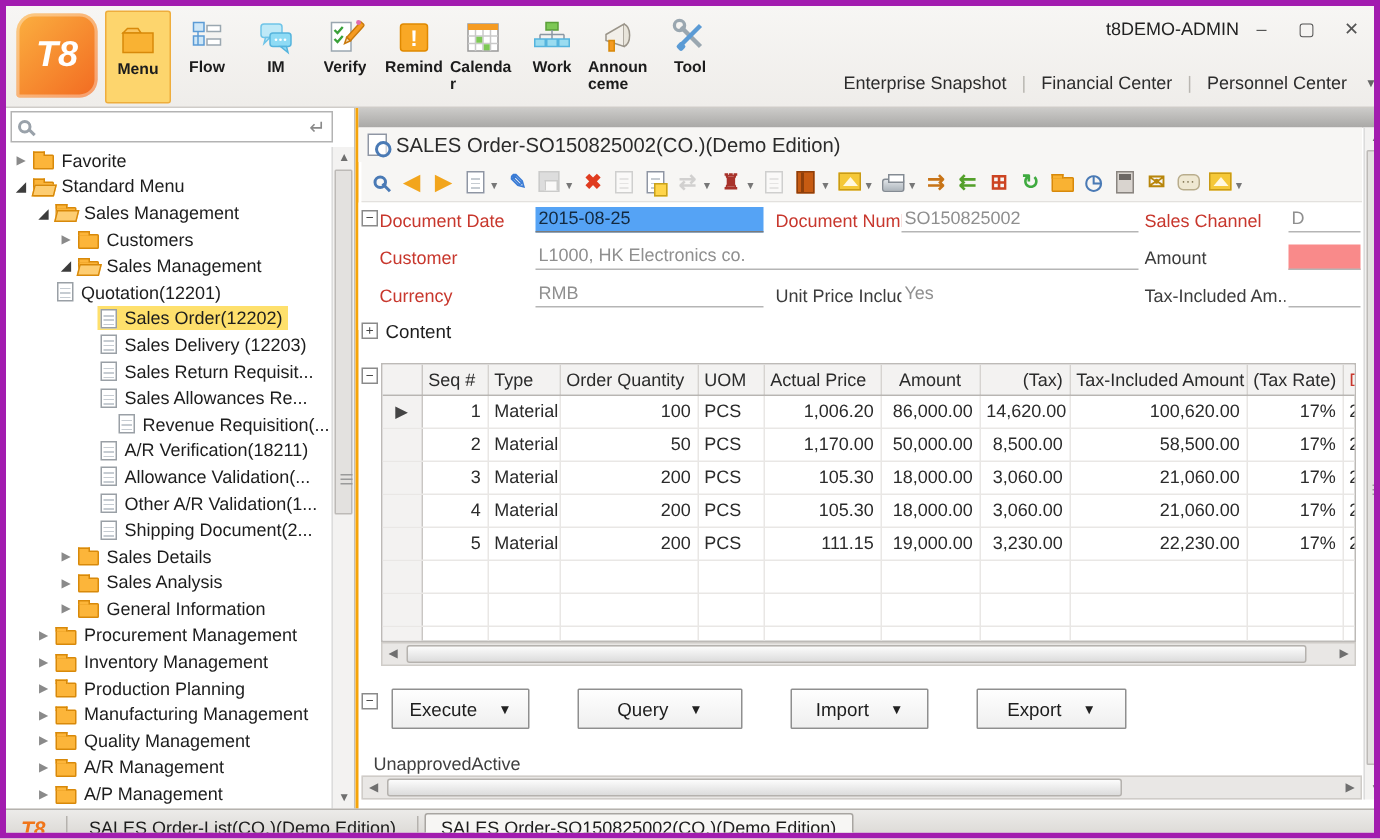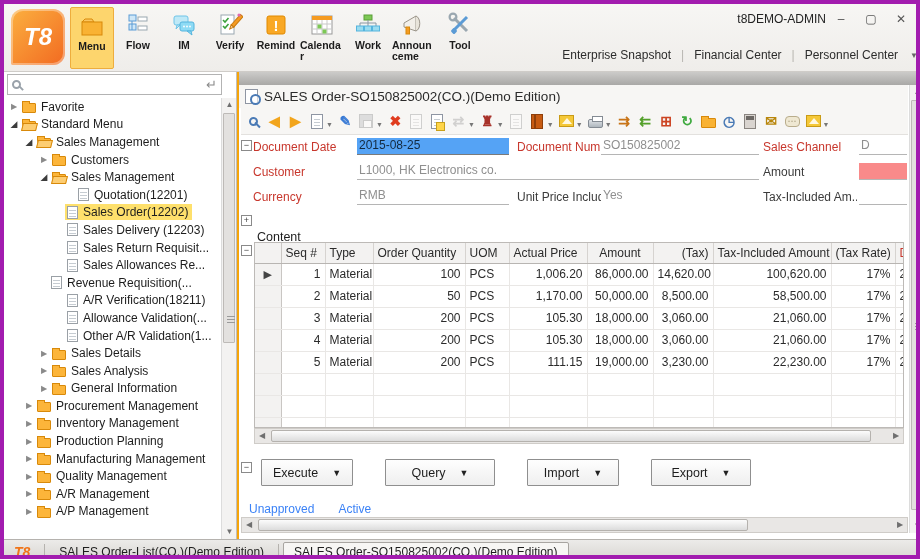--- a/index.html
+++ b/index.html
@@ -103,21 +103,21 @@
   .grid th{background:#f3f2f1;border-right:1px solid #d6d3d0;border-bottom:1px solid #b8b5b2;font-weight:normal;color:#2b2b2b;height:20px;padding:0 4px;text-align:left;white-space:nowrap;overflow:hidden;}
   .grid td{border-right:1px solid #e9e7e5;border-bottom:1px solid #e9e7e5;height:22px;padding:0 4px;color:#2b2b2b;white-space:nowrap;overflow:hidden;}
   .grid td.num,.grid th.num{text-align:right;}
   .grid th.cen{text-align:center;}
   .grid th.red{color:#c8372d;}
   .grid td.ind,.grid th.ind{background:#f3f2f1;text-align:center;color:#444;font-size:11px;border-right:1px solid #c9c6c3;}
 
   
   .abtn{position:absolute;top:387px;height:27px;border:1px solid #8f8f8f;border-radius:1px;background:linear-gradient(#fefefe,#efefef);display:flex;align-items:center;justify-content:center;gap:14px;font-size:12.5px;color:#1d1d1d;cursor:default;}
   .abtn .acaret{font-size:9px;color:#222;}
-  .statusline{position:absolute;left:10px;top:430px;font-size:12px;color:#3b82f6;display:flex;gap:24px;text-align:center;}
+  .statusline{position:absolute;left:10px;top:430px;font-size:12px;color:#404040;display:flex;gap:0;text-align:center;}
 
   
   .taskbar{position:absolute;left:0;top:535px;width:920px;height:24px;background:linear-gradient(#ecebe9,#d6d3cf);border-top:1px solid #b5b2ae;display:flex;align-items:center;}
   .tb-logo{font-size:14px;font-weight:bold;font-style:italic;color:#f0751a;padding:0 12px 0 10px;}
   .tbsep{width:1px;height:16px;background:#b5b2ae;margin:0 2px;}
   .tbtab{font-size:12px;color:#1d1d1d;padding:2px 10px;margin:0 2px;white-space:nowrap;cursor:default;}
   .tbtab.active{background:#f7f6f4;border:1px solid #a8a5a1;border-radius:2px;}
 </style>
 </head>
 <body>
@@ -286,21 +286,21 @@
               <span>Customers</span>
             </span>
           </div>
           <div class="titem" style="padding-left: 34px;">
             <span class="texp open">◢</span>
             <span class="tcontent">
               <span class="ti-folder open"></span>
               <span>Sales Management</span>
             </span>
           </div>
-          <div class="titem" style="padding-left: 60px;">
+          <div class="titem" style="padding-left: 20px;">
             <span class="texp"></span>
             <span class="tcontent">
               <span class="ti-doc"></span>
               <span>Quotation(12201)</span>
             </span>
           </div>
           <div class="titem" style="padding-left: 49px;">
             <span class="texp"></span>
             <span class="tcontent sel">
               <span class="ti-doc"></span>
@@ -321,21 +321,21 @@
               <span>Sales Return Requisit...</span>
             </span>
           </div>
           <div class="titem" style="padding-left: 49px;">
             <span class="texp"></span>
             <span class="tcontent">
               <span class="ti-doc"></span>
               <span>Sales Allowances Re...</span>
             </span>
           </div>
-          <div class="titem" style="padding-left: 33px;">
+          <div class="titem" style="padding-left: 61px;">
             <span class="texp"></span>
             <span class="tcontent">
               <span class="ti-doc"></span>
               <span>Revenue Requisition(...</span>
             </span>
           </div>
           <div class="titem" style="padding-left: 49px;">
             <span class="texp"></span>
             <span class="tcontent">
               <span class="ti-doc"></span>
@@ -347,20 +347,27 @@
             <span class="tcontent">
               <span class="ti-doc"></span>
               <span>Allowance Validation(...</span>
             </span>
           </div>
           <div class="titem" style="padding-left: 49px;">
             <span class="texp"></span>
             <span class="tcontent">
               <span class="ti-doc"></span>
               <span>Other A/R Validation(1...</span>
+            </span>
+          </div>
+          <div class="titem" style="padding-left: 49px;">
+            <span class="texp"></span>
+            <span class="tcontent">
+              <span class="ti-doc"></span>
+              <span>Shipping Document(2...</span>
             </span>
           </div>
           <div class="titem" style="padding-left: 34px;">
             <span class="texp">▶</span>
             <span class="tcontent">
               <span class="ti-folder"></span>
               <span>Sales Details</span>
             </span>
           </div>
           <div class="titem" style="padding-left: 34px;">
@@ -523,21 +530,21 @@
 
         <span class="fl req" style="left:14px;top:55px;width:100px;">Currency</span>
         <span class="fv" style="left:118px;top:53px;width:152px;">RMB</span>
         <span class="fl" style="left:278px;top:55px;width:84px;">Unit Price Include...</span>
         <span class="fv" style="left:362px;top:53px;width:158px;border-bottom:none;">Yes</span>
         <span class="fl" style="left:524px;top:55px;width:94px;">Tax-Included Am...</span>
         <span class="fv" style="left:620px;top:53px;width:48px;"></span>
       </div>
 
       <span class="mini-toggle" style="left:2px;top:143px;">+</span>
-      <span class="sec-label" style="left:18px;top:142px;margin-top:16px;">Content</span>
+      <span class="sec-label" style="left:18px;top:142px;">Content</span>
 
       <span class="mini-toggle" style="left:2px;top:173px;">−</span>
       <div class="grid-wrap">
         <table class="grid" id="orderGrid">
             <colgroup>
               <col style="width:26px">
               <col style="width:44px">
               <col style="width:48px">
               <col style="width:92px">
               <col style="width:44px">

